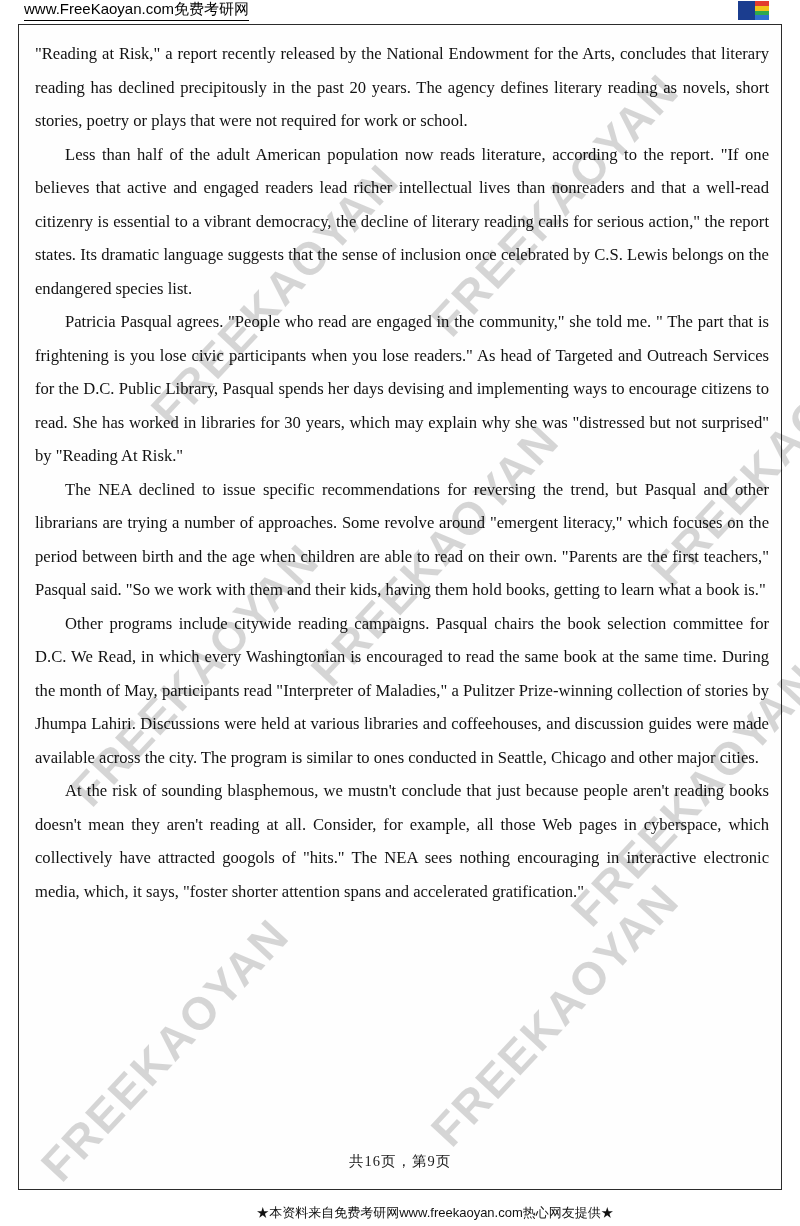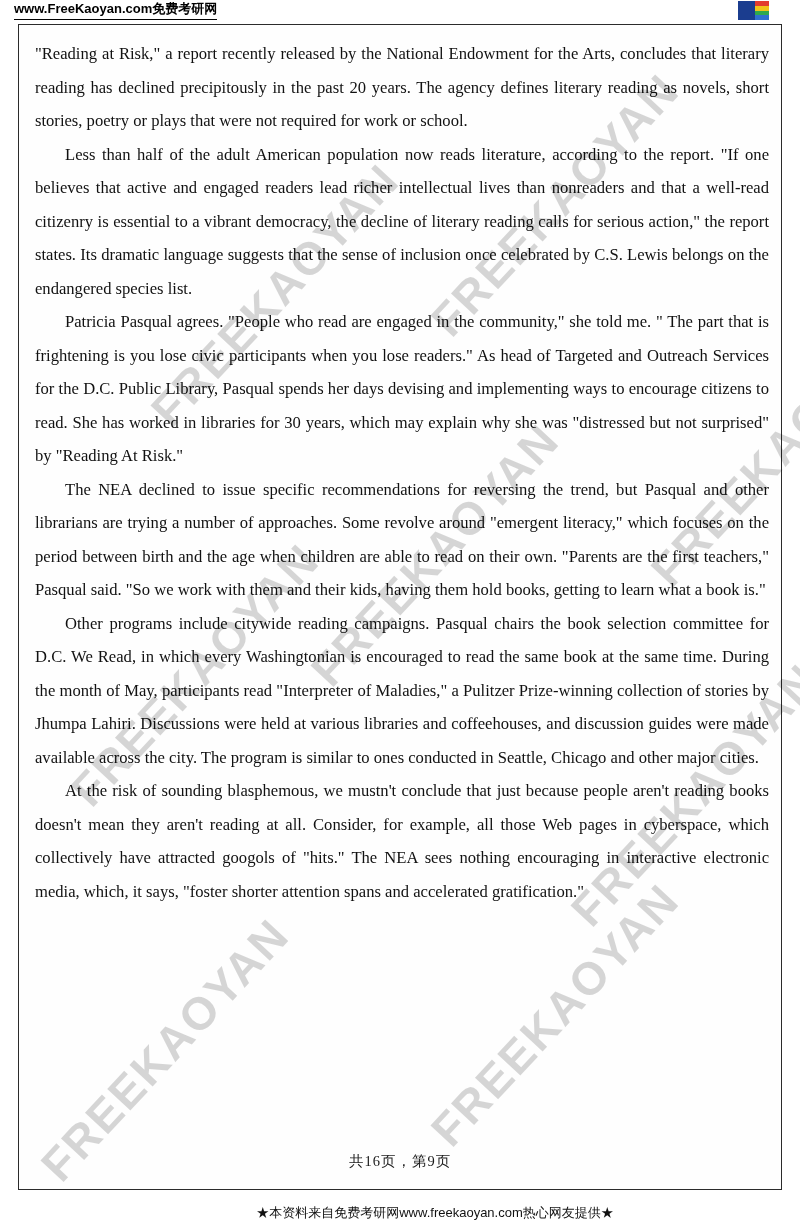--- a/index.html
+++ b/index.html
@@ -19,24 +19,24 @@
   .top-bar {
     position: absolute;
     top: 0; left: 0;
     width: 800px;
     height: 22px;
     background: #ffffff;
   }
   .brand {
     position: absolute;
     top: 0px;
-    left: 14px;
+    left: 24px;
     font-family: "Liberation Sans", sans-serif;
-    font-size: 13px;
-    font-weight: bold;
+    font-size: 15px;
+    font-weight: normal;
     color: #000000;
     white-space: nowrap;
     border-bottom: 1px solid #000;
     padding-bottom: 1px;
   }
   .brand .dotcom { color: #000; }
   .brand .cn { letter-spacing: 0px; }
 
   .logo-block {
     position: absolute;

